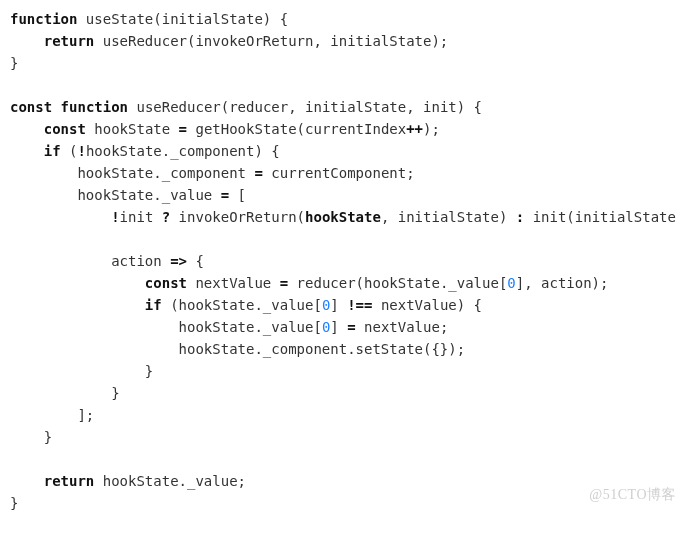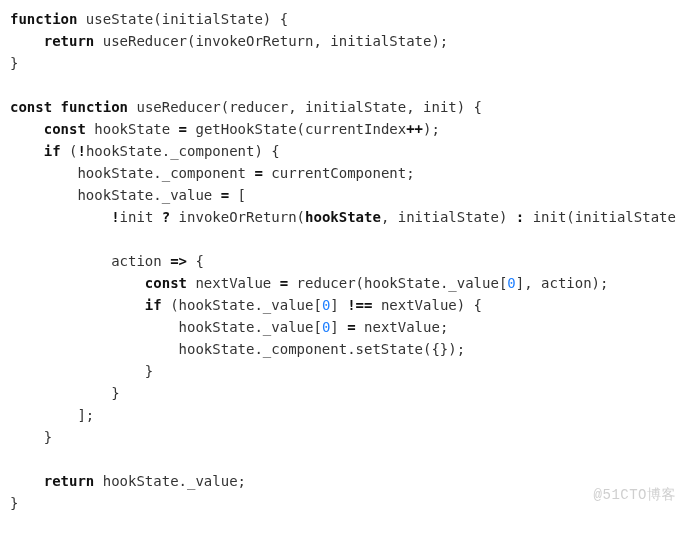--- a/index.html
+++ b/index.html
@@ -17,21 +17,21 @@
       white-space: pre;
       overflow: hidden;
     }
     .kw { font-weight: bold; color: #111111; }
     .num { color: #1e7fff; }
     .watermark {
       position: absolute;
       right: 16px;
       bottom: 16px;
       color: #cfcfcf;
-      font-family: Liberation Mono, monospace;
+      font-family: Liberation Serif, serif;
       font-size: 14px;
       letter-spacing: 0.5px;
       pointer-events: none;
     }
   </style>
 </head>
 <body>
 
 <pre><code id="code-out"><span class="kw">function</span> useState(initialState) {
     <span class="kw">return</span> useReducer(invokeOrReturn, initialState);

